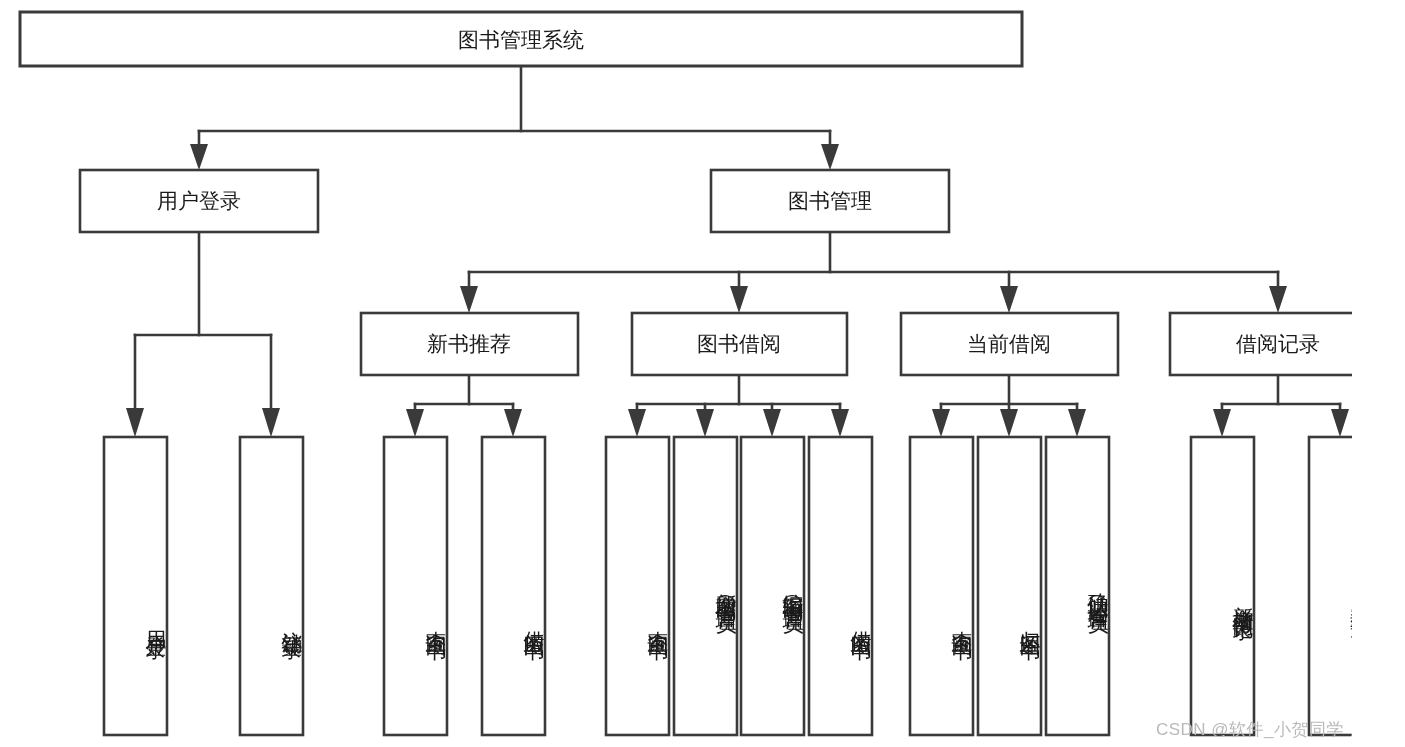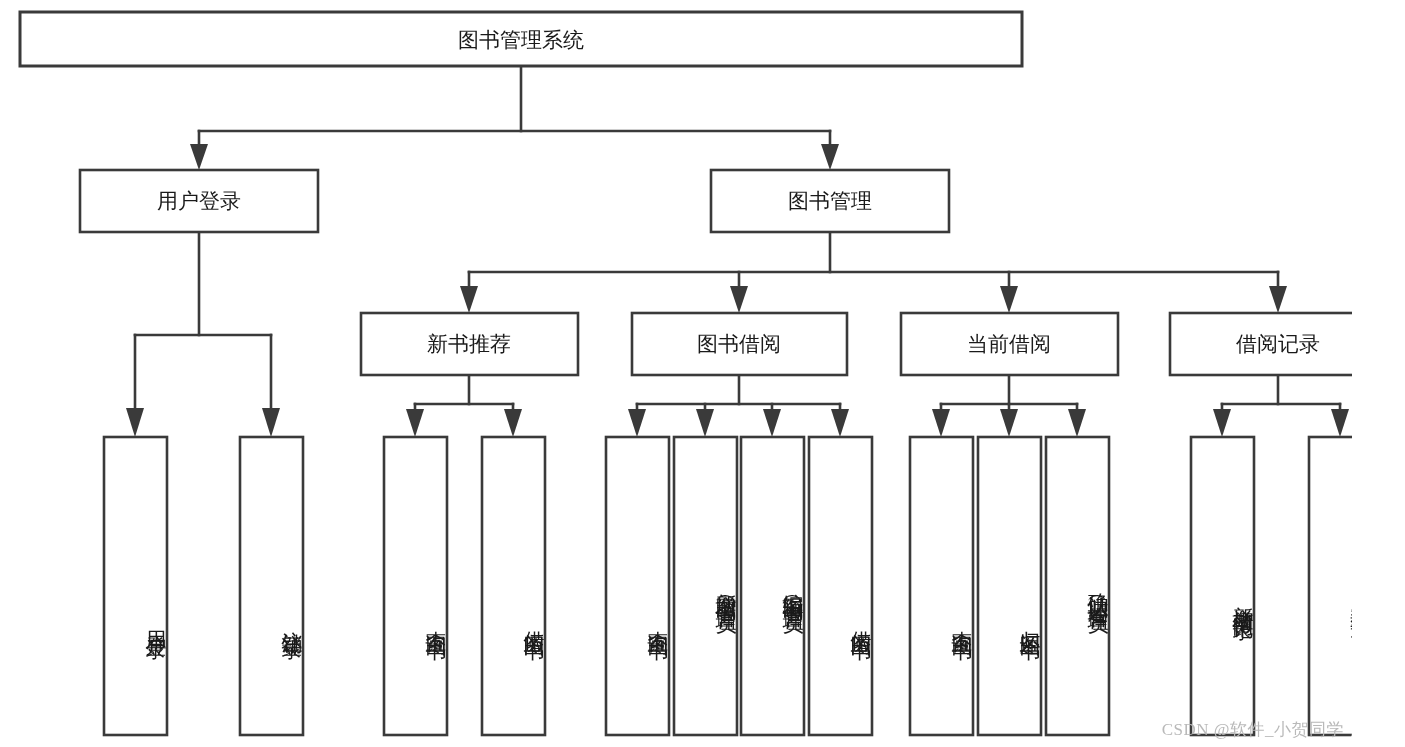--- a/index.html
+++ b/index.html
@@ -62,21 +62,21 @@
     display: flex;
     align-items: flex-start;
     justify-content: center;
     white-space: nowrap;
     pointer-events: none;
   }
   .watermark {
     position: absolute;
     right: 8px;
     bottom: 6px;
-    font-family: Liberation Serif, serif;
+    font-family: Liberation Sans, sans-serif;
     font-size: 17px;
     color: #b9b9b9;
     letter-spacing: 0.5px;
     white-space: nowrap;
   }
 </style>
 </head>
 <body>
 
 <div id="diagram-root">

